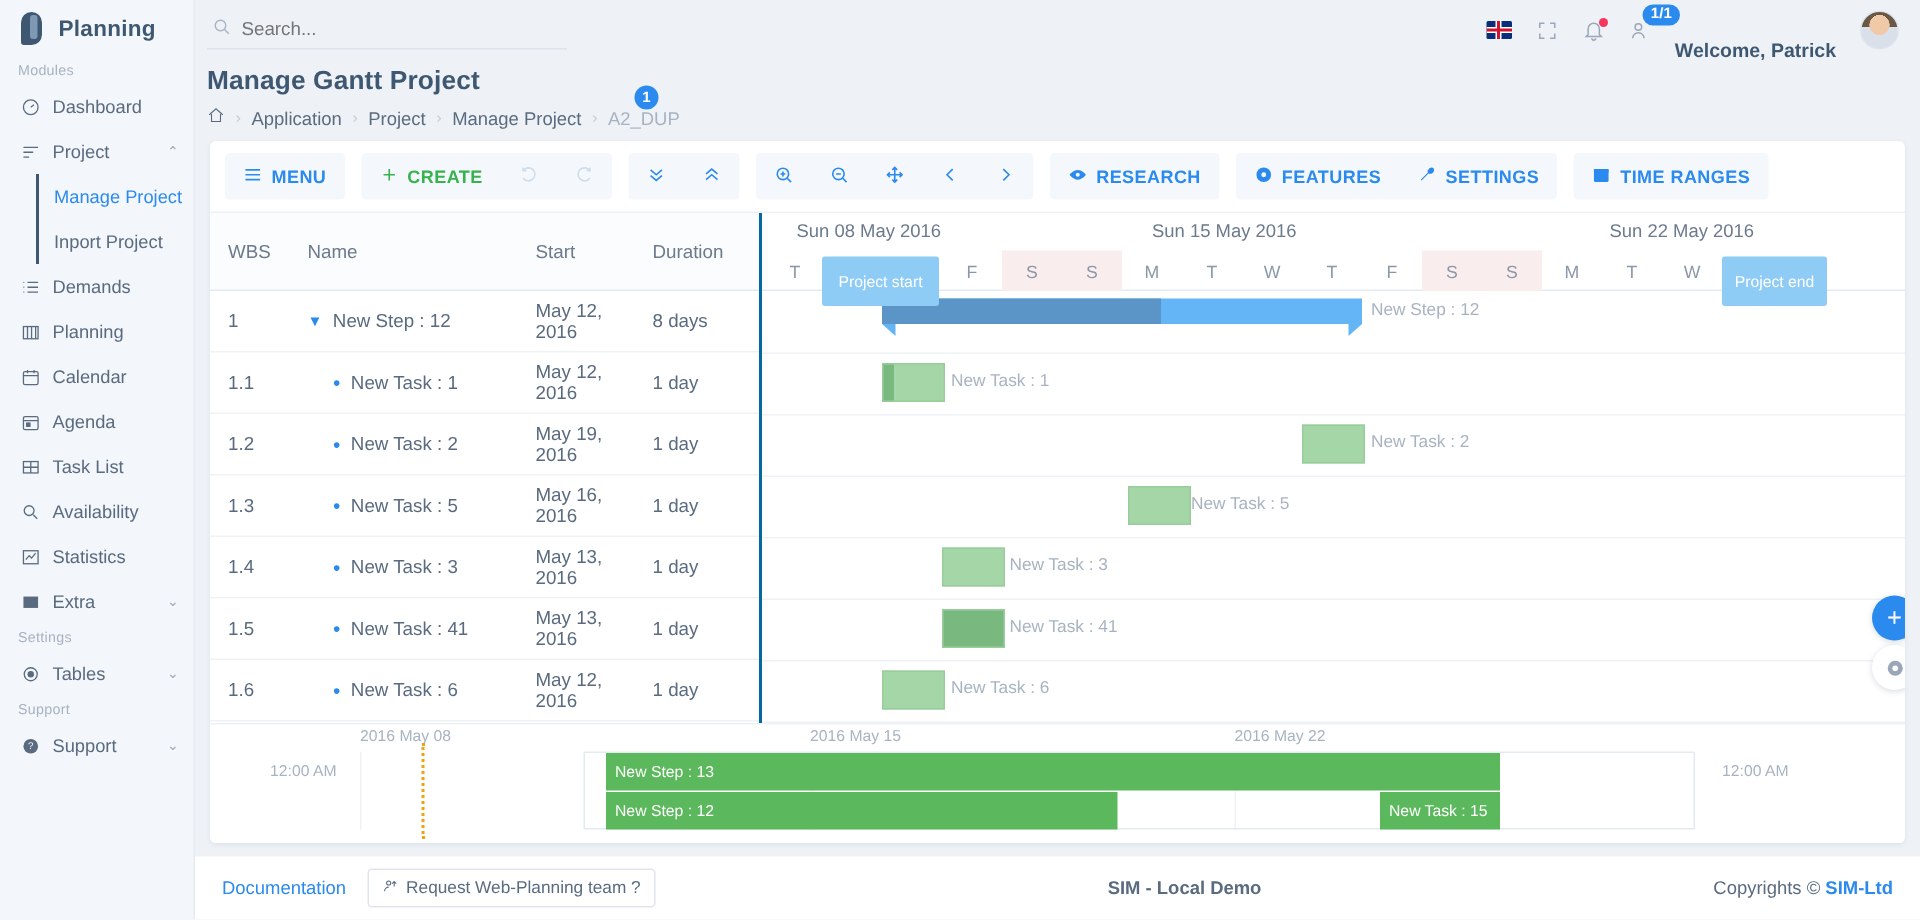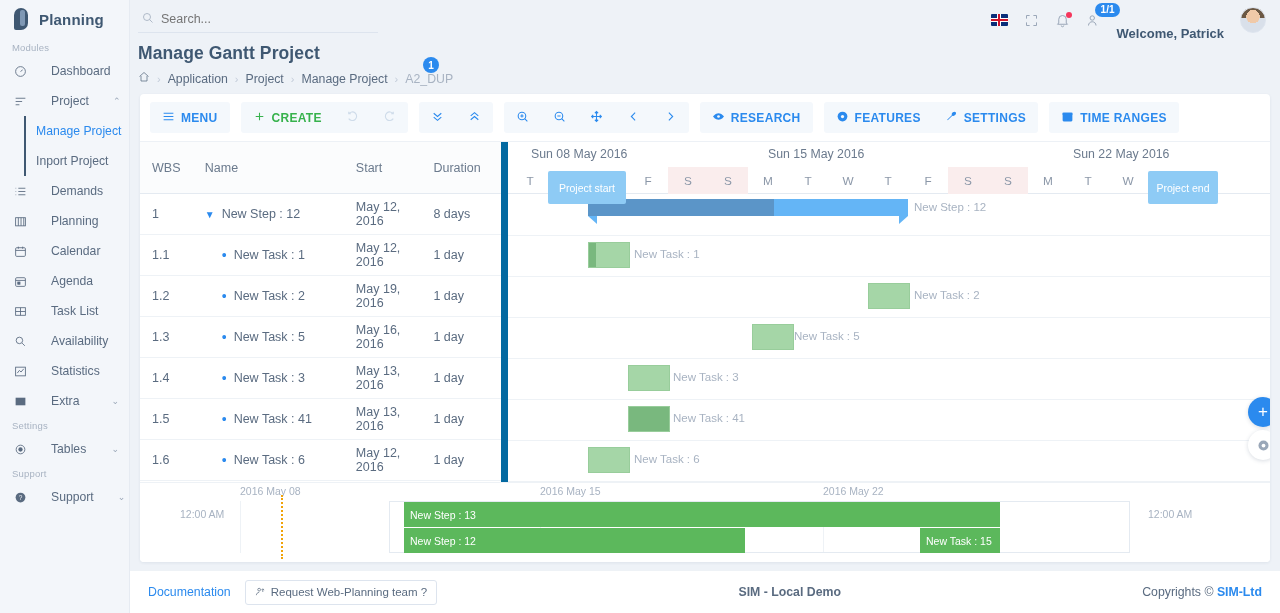--- a/index.html
+++ b/index.html
@@ -14,21 +14,21 @@
   .sidebar { width:130px; background:#f3f6fa; height:613px; flex:0 0 130px;
              border-right:1px solid #e6ebf2; position:relative; z-index:5; }
   .brand { display:flex; align-items:center; gap:7px; padding:10px 0 10px 14px; height:38px; }
   .brand-logo { width:18px; height:22px; position:relative; }
   .brand-logo:before { content:""; position:absolute; left:0; top:0; width:14px; height:22px;
       background:#3f5872; border-radius:7px 7px 7px 2px; }
   .brand-logo:after { content:""; position:absolute; left:6px; top:2px; width:5px; height:16px;
       background:#7f98b4; border-radius:2px; }
   .brand-name { font-size:15px; font-weight:bold; color:#3f5872; letter-spacing:.2px; }
   .sec-label { font-size:9.5px; color:#a8b3c2; padding:4px 0 3px 12px; letter-spacing:.2px; }
-  .nav-item { display:flex; align-items:center; height:30px; padding-left:13px; gap:24px;
+  .nav-item { display:flex; align-items:center; height:30px; padding-left:13px; gap:8px;
               color:#5a6b80; font-size:12.2px; cursor:pointer; position:relative; }
   .nav-item .ico { width:14px; height:14px; display:flex; align-items:center;
               justify-content:center; color:#5a6b80; flex:0 0 14px; }
   .nav-item .ico svg { width:13px; height:13px; fill:none; stroke:currentColor; stroke-width:1.6; }
   .chev { margin-left:auto; margin-right:10px; font-size:9px; color:#9aa7b8; }
   .subnav { position:relative; margin-left:24px; border-left:2px solid #3f5872; }
   .sub-item { height:30px; display:flex; align-items:center; padding-left:10px;
               font-size:12.2px; color:#5a6b80; cursor:pointer; }
   .sub-item.active { color:#2b8aee; }
 
@@ -83,21 +83,21 @@
             margin-right:7px; height:31px; }
   .tbtn { display:flex; align-items:center; gap:6px; padding:0 12px; height:31px;
           color:#2b8aee; font-size:12px; font-weight:bold; letter-spacing:.3px; cursor:pointer; }
   .tbtn.green { color:#37b24d; }
   .tbtn.dim { color:#cfdcea; }
   .tbtn svg { width:13px; height:13px; fill:none; stroke:currentColor; stroke-width:2; }
   .tbtn.fill svg { fill:currentColor; stroke:none; }
 
   
   .gantt { flex:1; display:flex; min-height:0; position:relative; border-top:1px solid #edf1f6; }
-  .grid-left { width:368px; flex:0 0 368px; border-right:7px solid #0369a1; }
+  .grid-left { width:368px; flex:0 0 368px; border-right:2px solid #0369a1; }
   .gh { height:52px; display:flex; align-items:center; background:#fbfcfd;
         border-bottom:1px solid #e4eaf1; font-size:12.5px; color:#6b7a8d; }
   .gh > div { padding-left:12px; }
   .c-wbs { width:53px; } .c-name { width:152px; } .c-start { width:78px; } .c-dur { width:80px; }
   .grow { height:41px; display:flex; align-items:center; border-bottom:1px solid #eef2f6;
           font-size:12.5px; color:#5a6b80; }
   .grow > div { padding-left:12px; }
   .grow .c-wbs, .grow .c-start, .grow .c-dur { }
   .c-name { display:flex; align-items:center; gap:7px; padding-left:12px !important; }
   .tw { color:#2b8aee; font-size:10px; }

